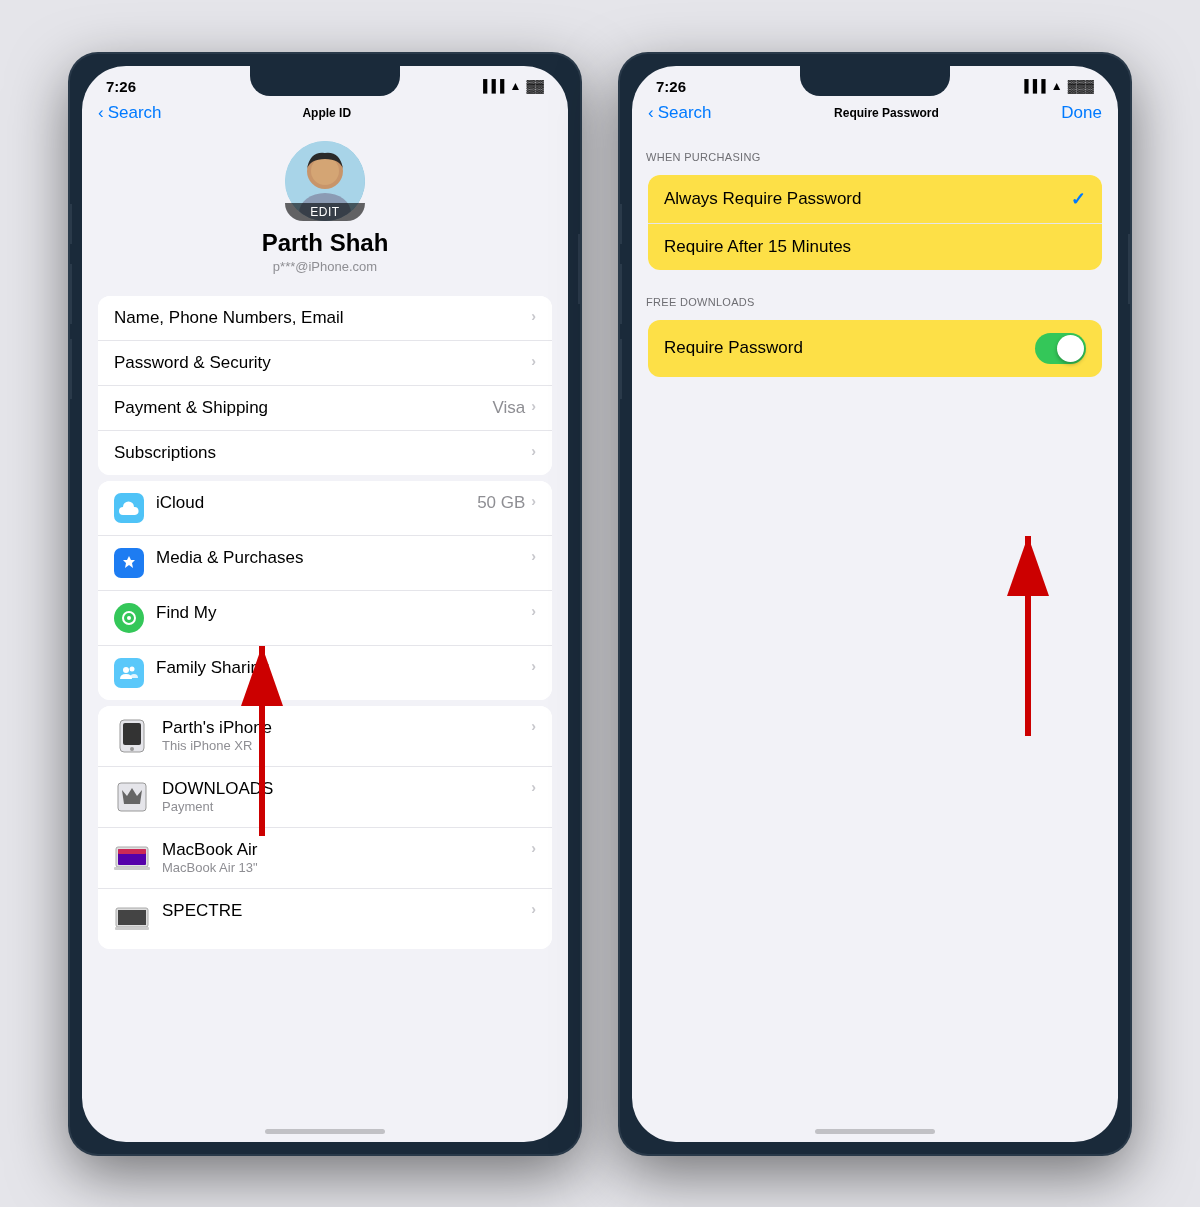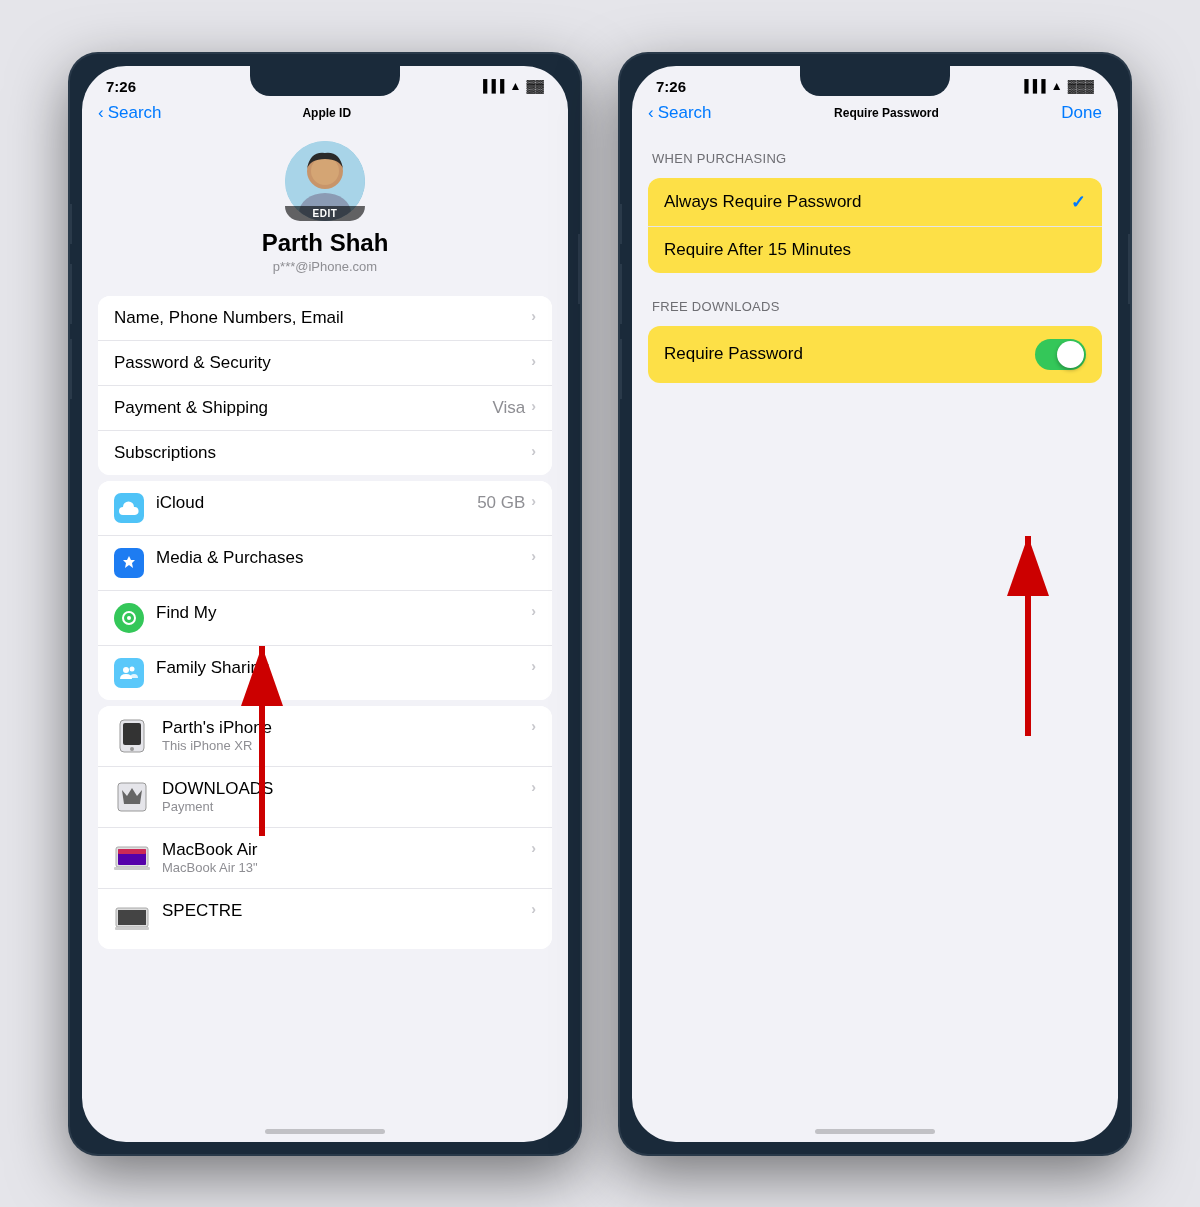--- a/index.html
+++ b/index.html
@@ -122,22 +122,22 @@
       justify-content: center;
     }
 
     .edit-badge {
       position: absolute;
       bottom: 0;
       left: 0;
       right: 0;
       background: rgba(0,0,0,0.6);
       color: white;
-      font-size: 10px;
-      font-weight: 700;
+      font-size: 12px;
+      font-weight: 400;
       text-align: center;
       padding: 2px 0;
       border-radius: 0 0 40px 40px;
       letter-spacing: 0.5px;
     }
 
     .profile-name {
       font-size: 24px;
       font-weight: 600;
       margin-top: 8px;
@@ -196,22 +196,22 @@
     }
 
     .chevron {
       color: #c7c7cc;
       font-size: 14px;
       font-weight: 600;
     }
 
     
     .section-header {
-      padding: 20px 20px 6px;
-      font-size: 13px;
+      padding: 20px 14px 6px;
+      font-size: 11px;
       font-weight: 400;
       color: #6e6e73;
       letter-spacing: 0.3px;
       text-transform: uppercase;
     }
 
     .require-item {
       display: flex;
       align-items: center;
       justify-content: space-between;

